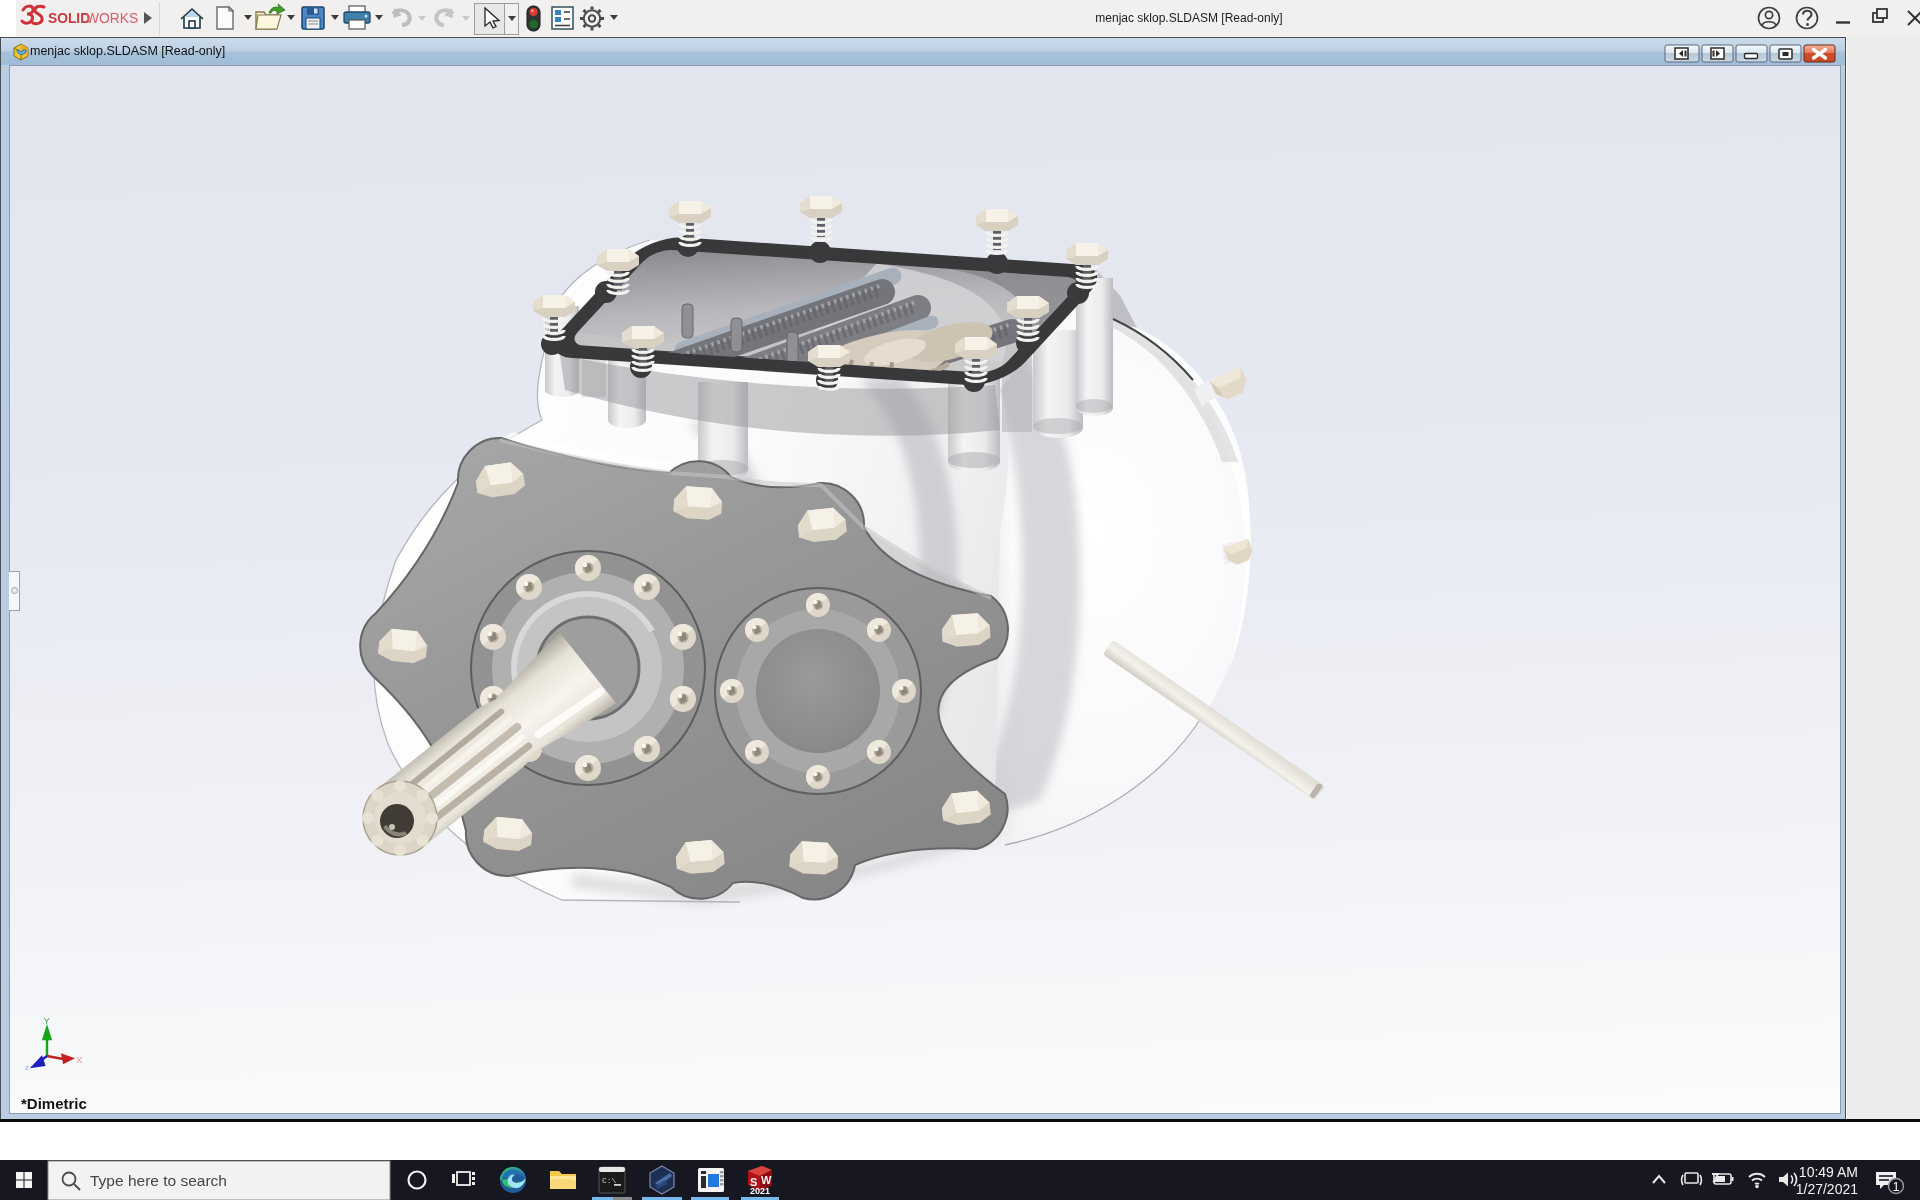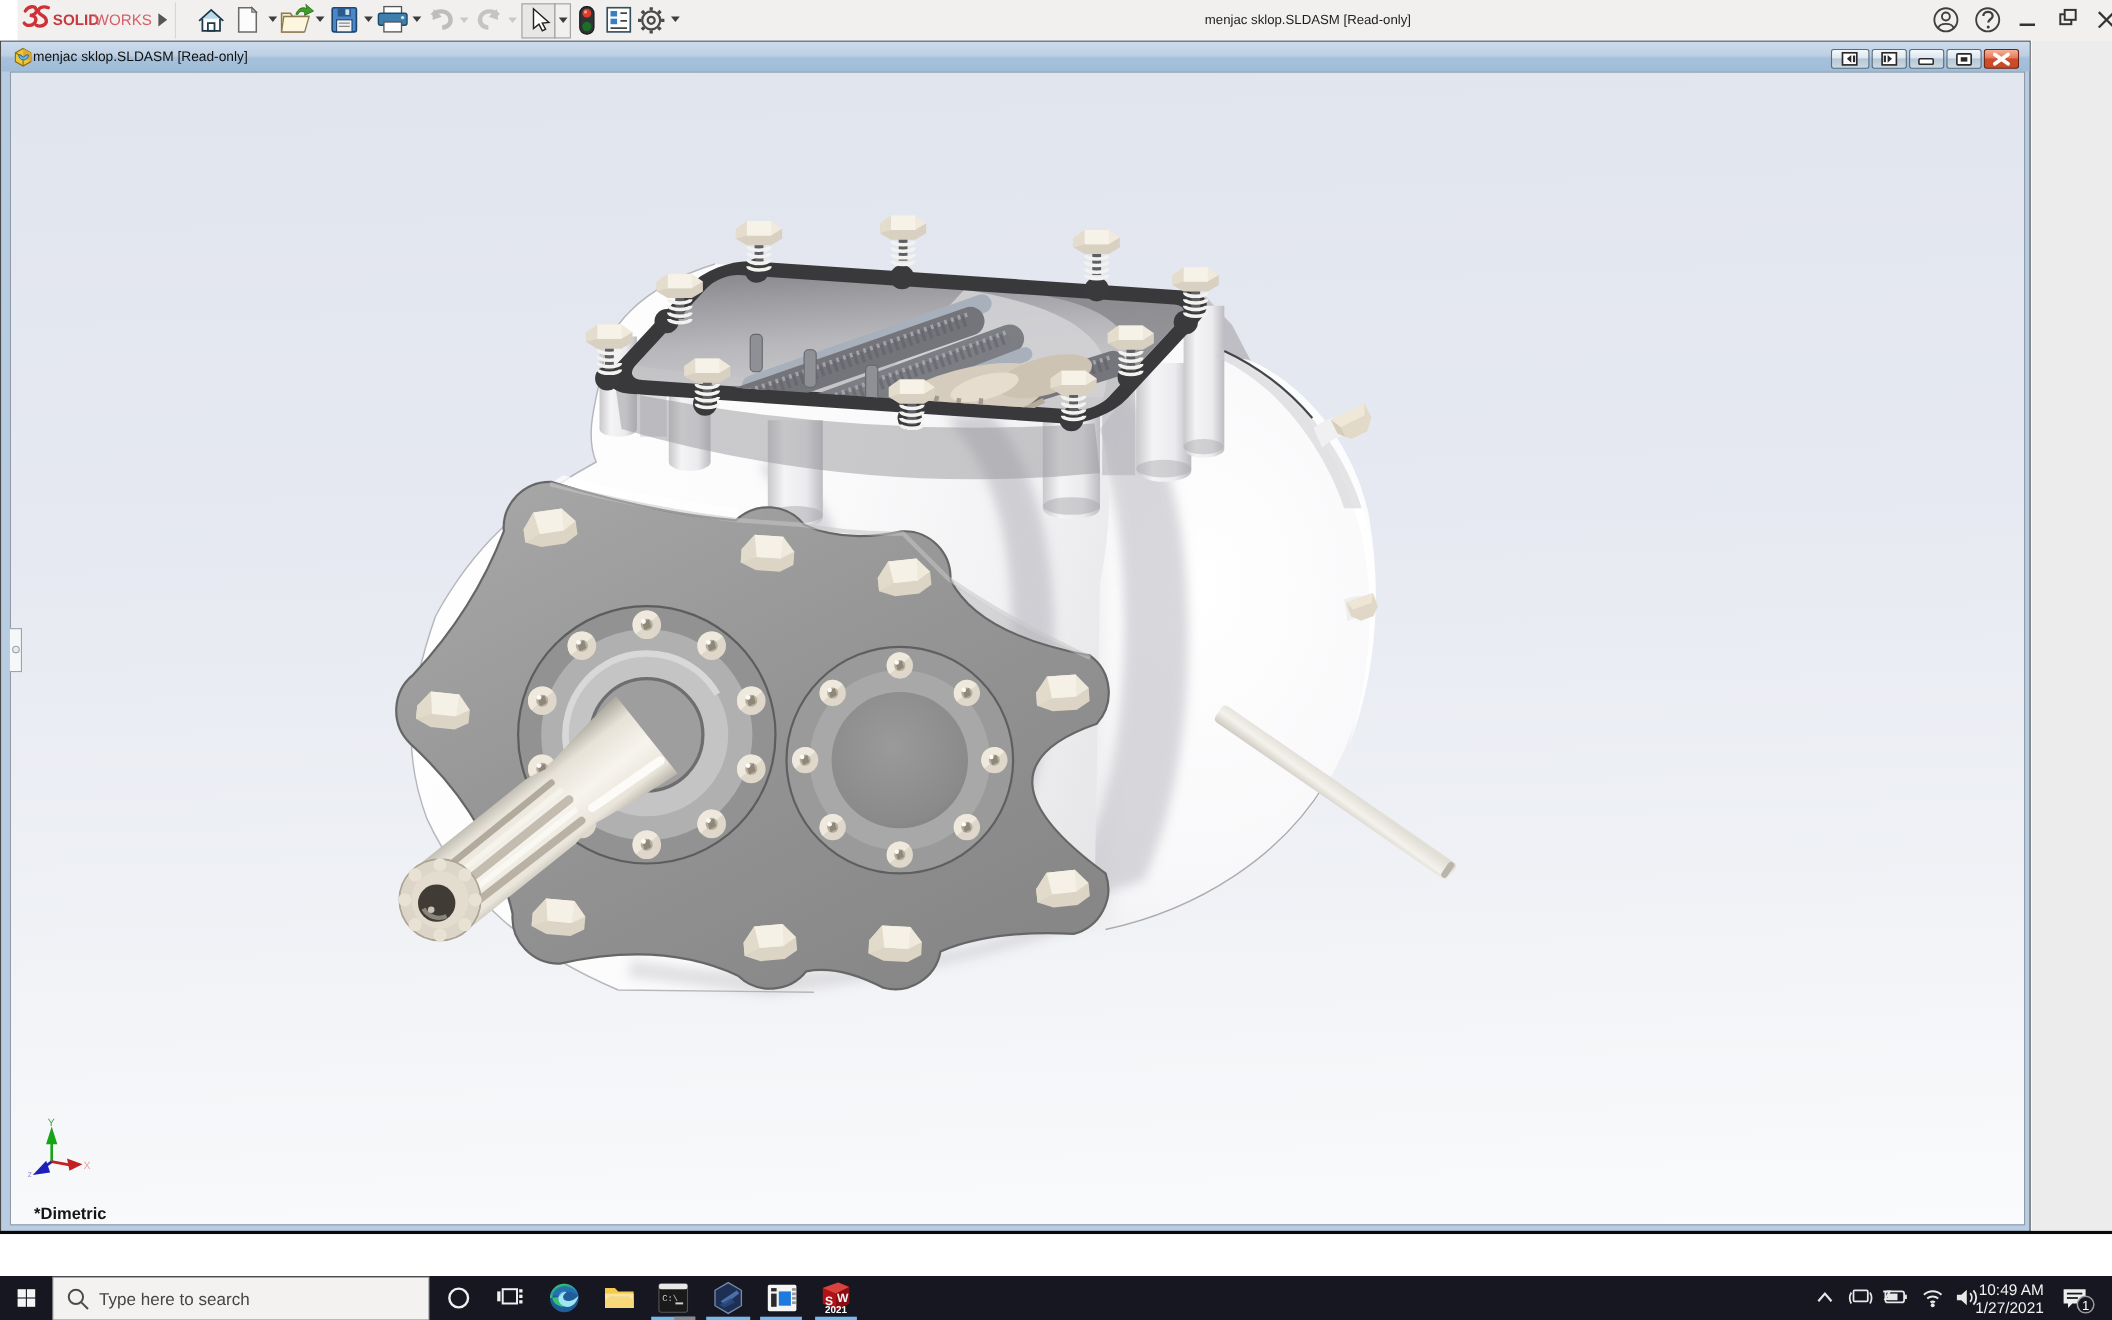--- a/index.html
+++ b/index.html
@@ -10,21 +10,21 @@
   #titlebar { left:1px; top:38px; width:1844px; height:27px;
      background:linear-gradient(#ccdcec, #bed0e4 45%, #a6c1da 55%, #9fbcd8); }
   #titletext { left:30px; top:44px; font-size:12.5px; color:#111; }
   #viewport { left:9px; top:65px; width:1832px; height:1049px;
      border:1px solid #8f9ba8;
      background:linear-gradient(178deg, #e1e5ee 0%, #e6e9f1 40%, #f0f2f6 72%, #fafbfc 100%); }
   #blackline { left:0; top:1119px; width:1920px; height:3px; background:#0a0a0a; }
   #statusbar { left:0; top:1122px; width:1920px; height:38px; background:#ffffff; }
   #mdiright { left:1847px; top:37px; width:73px; height:1082px; background:#ececed; }
   #taskbar { left:0; top:1160px; width:1581px; height:40px; background:#0f766e; }
-  #dimetric { left:31px; top:1095px; font-size:15px; font-weight:bold; color:#141414; }
+  #dimetric { left:21px; top:1095px; font-size:15px; font-weight:bold; color:#141414; }
 </style>
 </head>
 <body>
 <div id="topbar" class="abs">
 <svg width="1920" height="37" viewBox="0 0 1920 37" xmlns="http://www.w3.org/2000/svg">
 
   <g fill="none" stroke="#cf3137" stroke-width="3" stroke-linecap="round">
     <path d="M7 10 C10 5 16 5 17 9 C18 12 14 14 11 14 C15 14 18 16 16 20 C14 24 8 24 6 21"></path>
     <path d="M28 7 C23 5 18 7 19 11 C20 14 25 14 26 18 C27 22 22 25 17 23"></path>
   </g>

